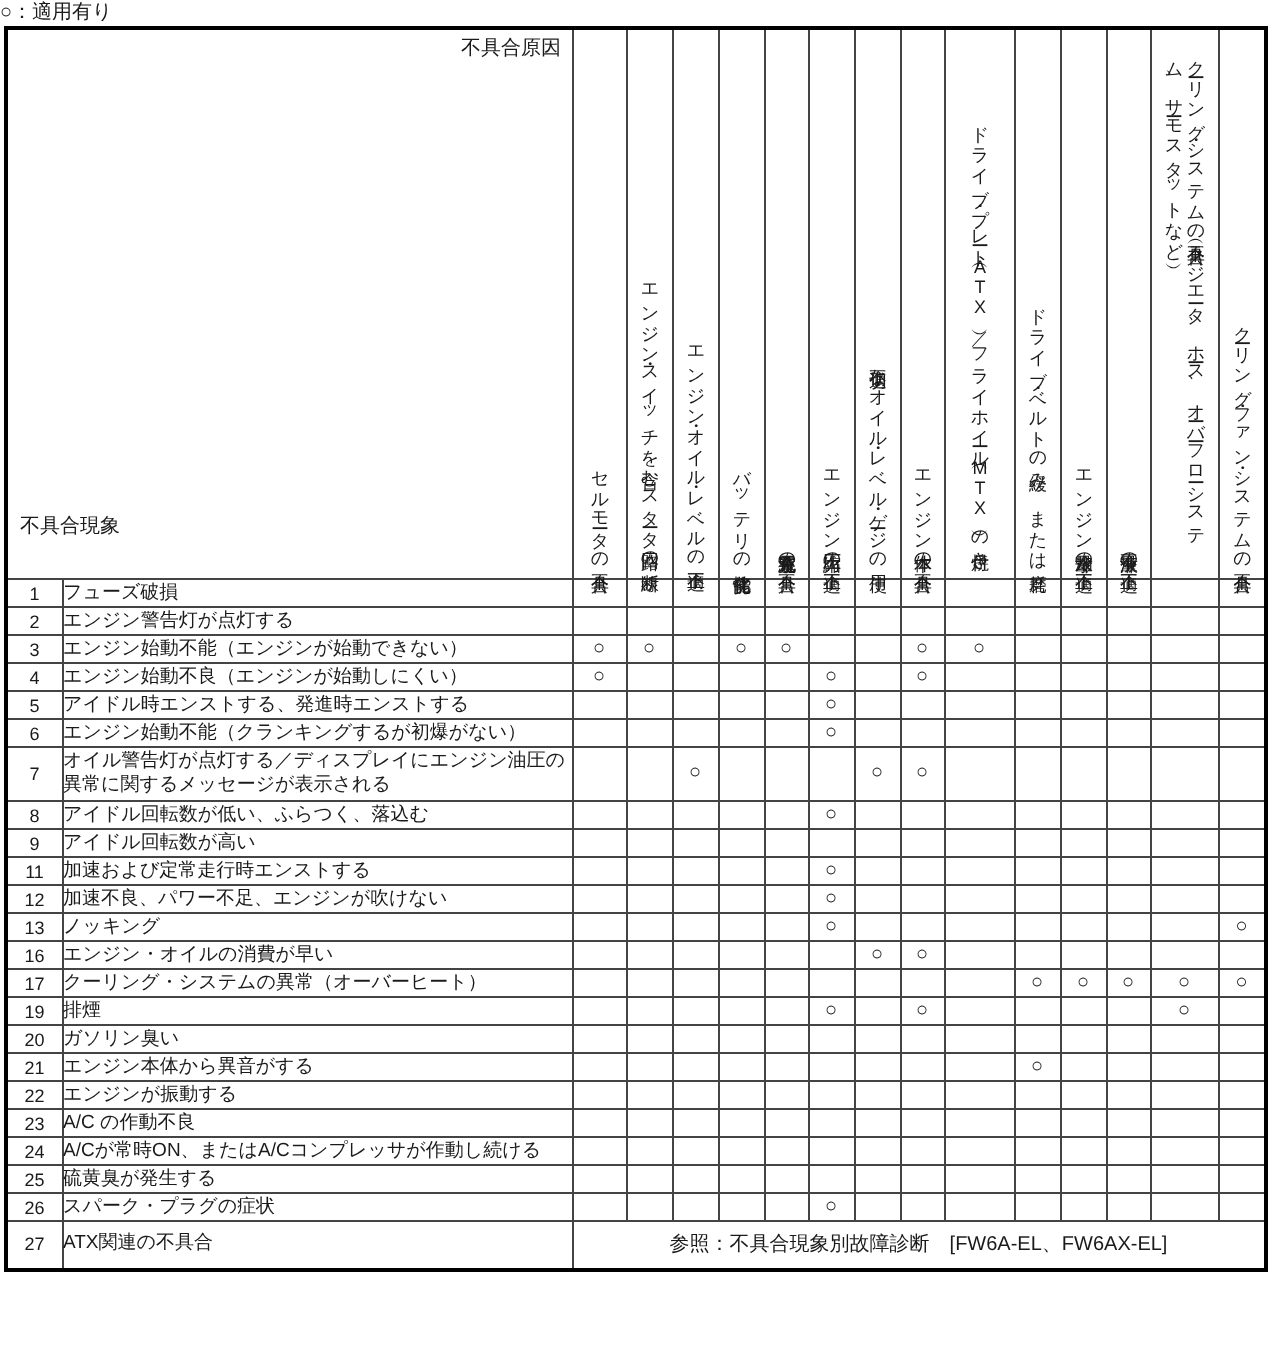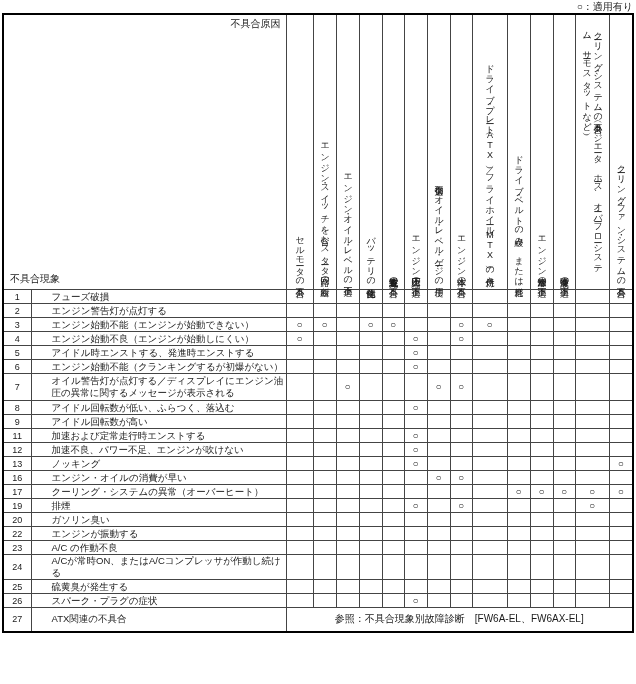--- a/index.html
+++ b/index.html
@@ -4,21 +4,21 @@
 <style>
   html,body{margin:0;padding:0;background:#fff;}
   body{
     width:636px;height:684px;overflow:hidden;
     font-family:"Liberation Sans","DejaVu Sans",sans-serif;
     color:#1a1a1a;
     -webkit-font-smoothing:antialiased;
   }
   .legend-bar{
     height:13px;
-    text-align:right;
+    text-align:left;
     font-size:10px;
     line-height:13px;
     padding-right:3px;
   }
   table.matrix{
     border-collapse:collapse;
     table-layout:fixed;
     margin-left:2px;
     width:632px;
   }
@@ -30,21 +30,21 @@
   th.corner{
     position:relative;
     font-weight:normal;
     vertical-align:top;
   }
   .corner-causes{
     position:absolute;top:2px;right:5px;
     font-size:10px;
   }
   .corner-symptoms{
-    position:absolute;bottom:3px;left:6px;
+    position:absolute;bottom:19px;left:6px;
     font-size:10px;
   }
   
   th.cause{
     font-weight:normal;
     vertical-align:bottom;
     text-align:center;
     height:267px;
     padding:3px 0 4px 0;
   }
@@ -59,21 +59,21 @@
     text-align:left;
   }
   
   td.num{
     text-align:center;
     font-size:9px;
     padding:0;
   }
   td.symptom{
     font-size:9.5px;
-    padding:0 2px 0 20px;
+    padding:0 2px 0 0;
     line-height:12px;
     text-align:left;
     white-space:normal;
   }
   td.mark{
     text-align:center;
     font-size:10px;
     line-height:10px;
     padding:0;
   }
@@ -417,20 +417,38 @@
         <td class="mark"></td>
         <td class="mark"></td>
         <td class="mark"></td>
         <td class="mark"></td>
         <td class="mark"></td>
         <td class="mark"></td>
         <td class="mark"></td>
         <td class="mark"></td>
       </tr>
       <tr class="data-row">
+        <td class="num">21</td>
+        <td class="symptom">エンジン本体から異音がする</td>
+        <td class="mark"></td>
+        <td class="mark"></td>
+        <td class="mark"></td>
+        <td class="mark"></td>
+        <td class="mark"></td>
+        <td class="mark"></td>
+        <td class="mark"></td>
+        <td class="mark"></td>
+        <td class="mark"></td>
+        <td class="mark"><span>○</span></td>
+        <td class="mark"></td>
+        <td class="mark"></td>
+        <td class="mark"></td>
+        <td class="mark"></td>
+      </tr>
+      <tr class="data-row">
         <td class="num">22</td>
         <td class="symptom">エンジンが振動する</td>
         <td class="mark"></td>
         <td class="mark"></td>
         <td class="mark"></td>
         <td class="mark"></td>
         <td class="mark"></td>
         <td class="mark"></td>
         <td class="mark"></td>
         <td class="mark"></td>

